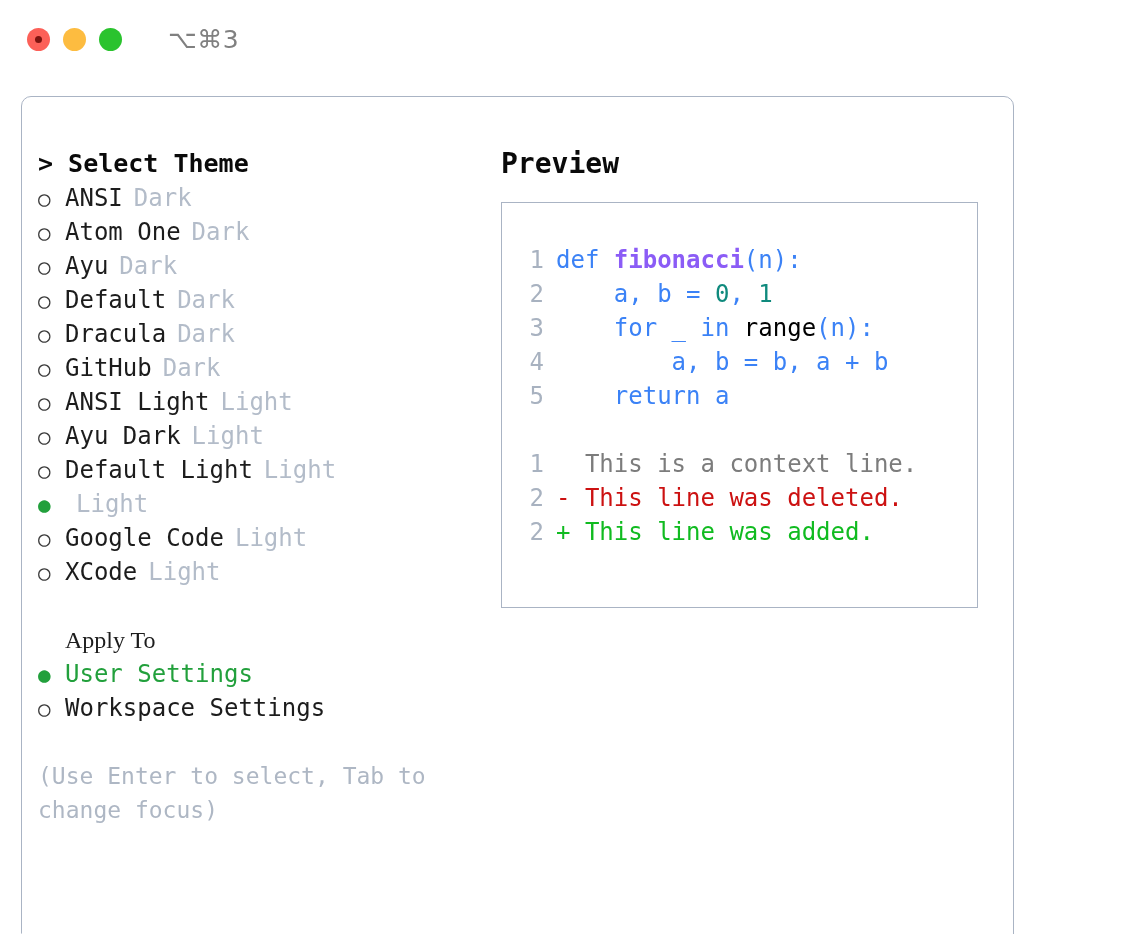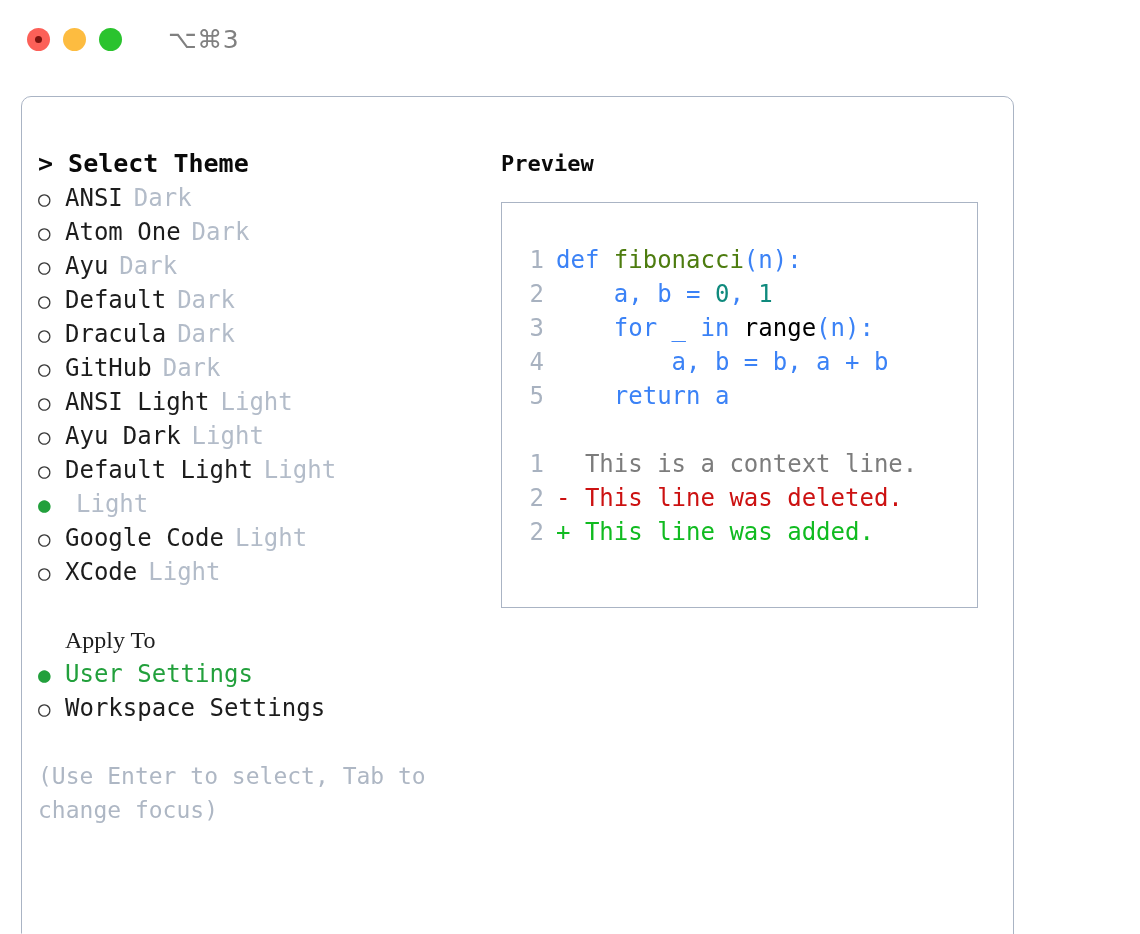--- a/index.html
+++ b/index.html
@@ -142,21 +142,21 @@
   }
 
   
   .right-pane {
     position: absolute;
     left: 479px;
     top: 50px;
     width: 500px;
   }
   .preview-title {
-    font-size: 22px;
+    font-size: 28px;
     font-weight: bold;
     color: #0a0a0a;
     line-height: 34px;
     white-space: pre;
   }
   .preview-box {
     margin-top: 21px;
     width: 477px;
     height: 406px;
     border: 1.6px solid #aab4c4;
@@ -179,21 +179,21 @@
     white-space: pre;
   }
   .ln {
     flex: 0 0 30px;
     width: 30px;
     text-align: right;
     color: #a8b2c0;
     margin-right: 12px;
   }
   .code-text { color: #3b82f6; }
-  .tok-fn   { color: #4d7c0f; font-weight: normal; }
+  .tok-fn   { color: #8b5cf6; font-weight: bold; }
   .tok-num  { color: #0f8a7d; }
   .tok-call { color: #000000; }
   .blank-line { height: 34px; }
 
   .diff-ctx { color: #7c7c7c; }
   .diff-del { color: #cc1111; }
   .diff-add { color: #10bb20; }
 </style>
 </head>
 <body>

